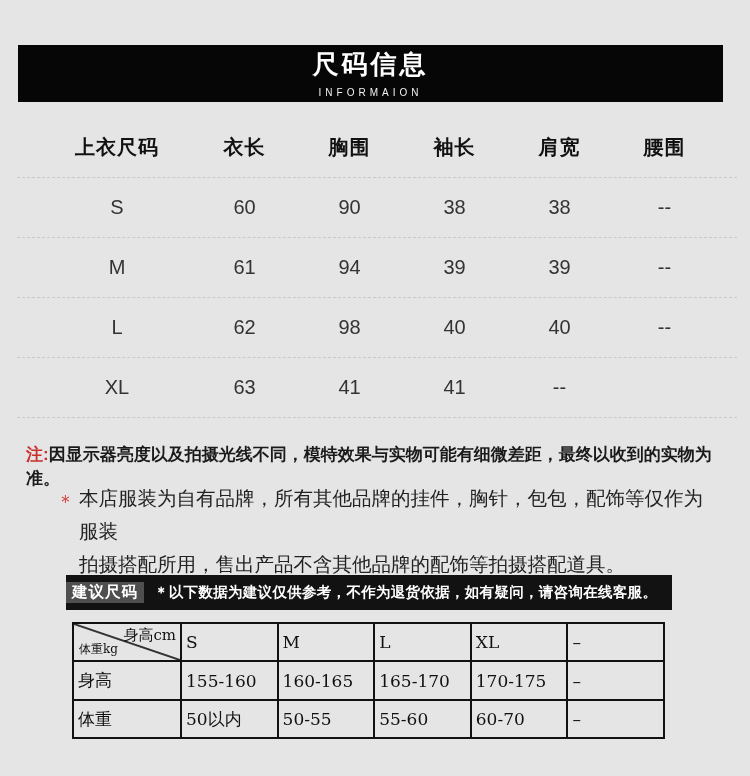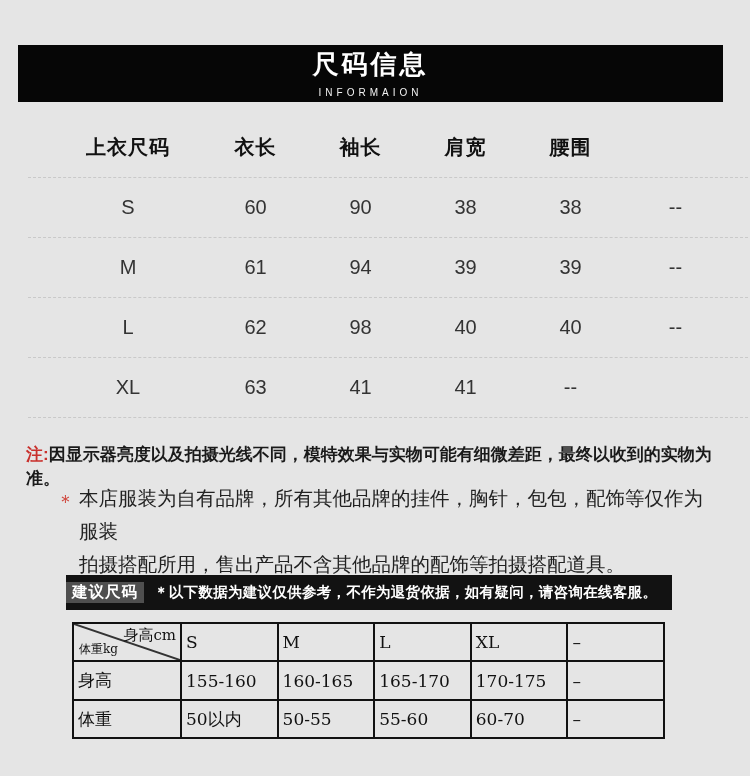--- a/index.html
+++ b/index.html
@@ -34,21 +34,21 @@
     font-size: 10px;
     letter-spacing: 4px;
     color: #f2f2f2;
     line-height: 13px;
     margin-top: 7px;
   }
 
   
   .size-table {
     position: absolute;
-    left: 28px; top: 118px;
+    left: 17px; top: 118px;
     width: 720px;
   }
   .st-row {
     display: grid;
     grid-template-columns: 150px 105px 105px 105px 105px 105px;
     padding-left: 25px;
     height: 60px;
     align-items: center;
     border-bottom: 1px dashed #c9c9c9;
   }
@@ -166,20 +166,21 @@
 
   <header class="banner">
     <div class="banner-title">尺码信息</div>
     <div class="banner-subtitle">INFORMAION</div>
   </header>
 
   <section class="size-table">
     <div class="st-row st-header">
       <div class="st-cell">上衣尺码</div>
       <div class="st-cell">衣长</div>
+      <div class="st-cell">胸围</div>
       <div class="st-cell">袖长</div>
       <div class="st-cell">肩宽</div>
       <div class="st-cell">腰围</div>
     </div>
     <div class="st-row">
       <div class="st-cell">S</div>
       <div class="st-cell">60</div>
       <div class="st-cell">90</div>
       <div class="st-cell">38</div>
       <div class="st-cell">38</div>

